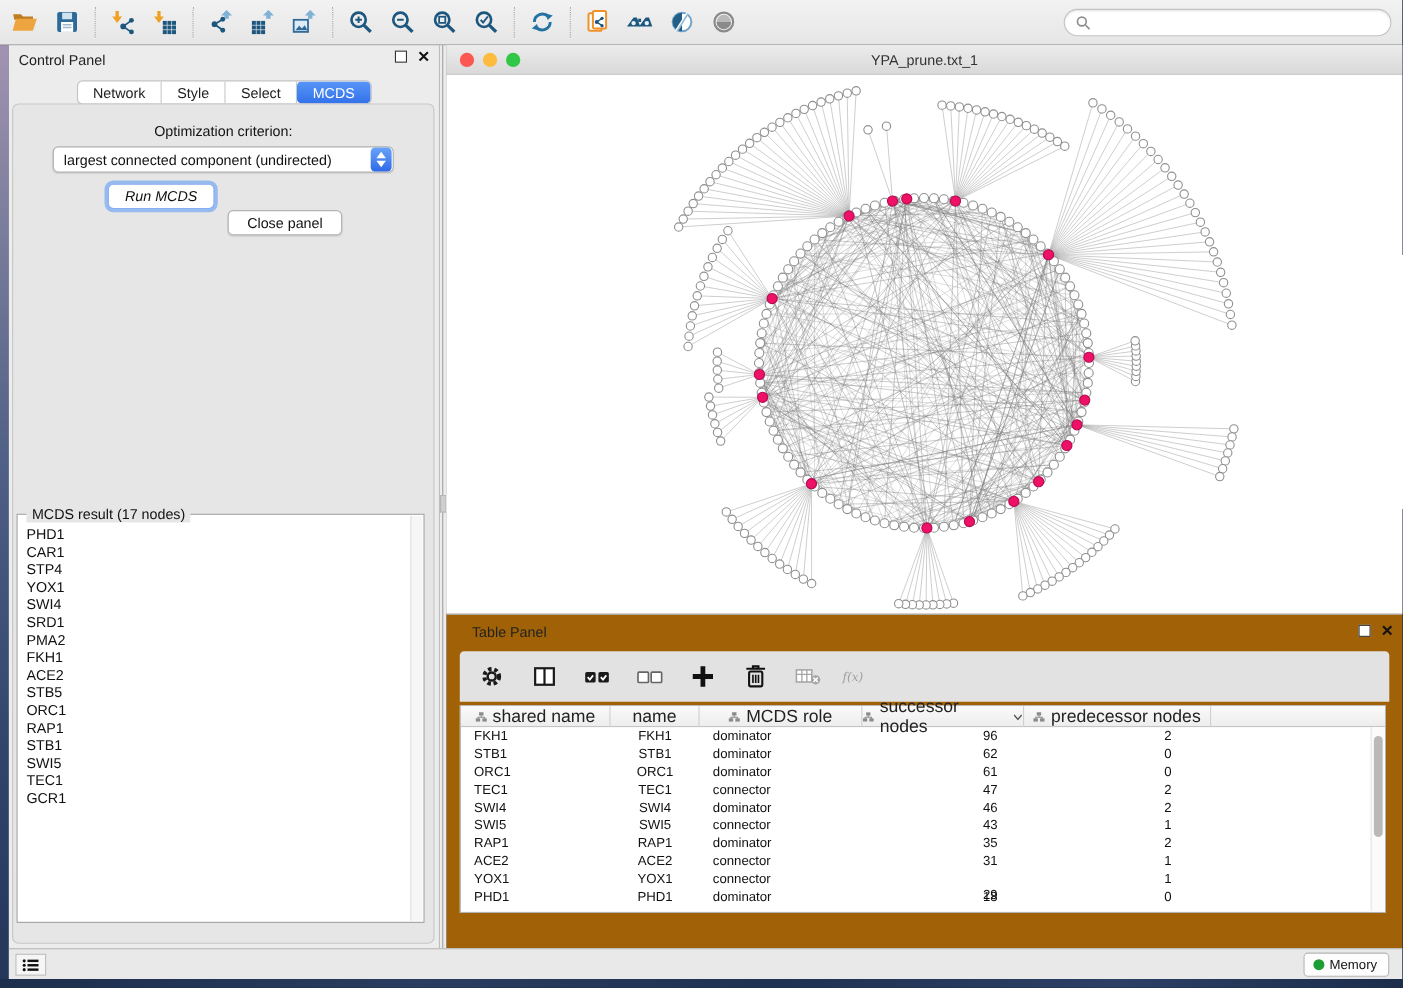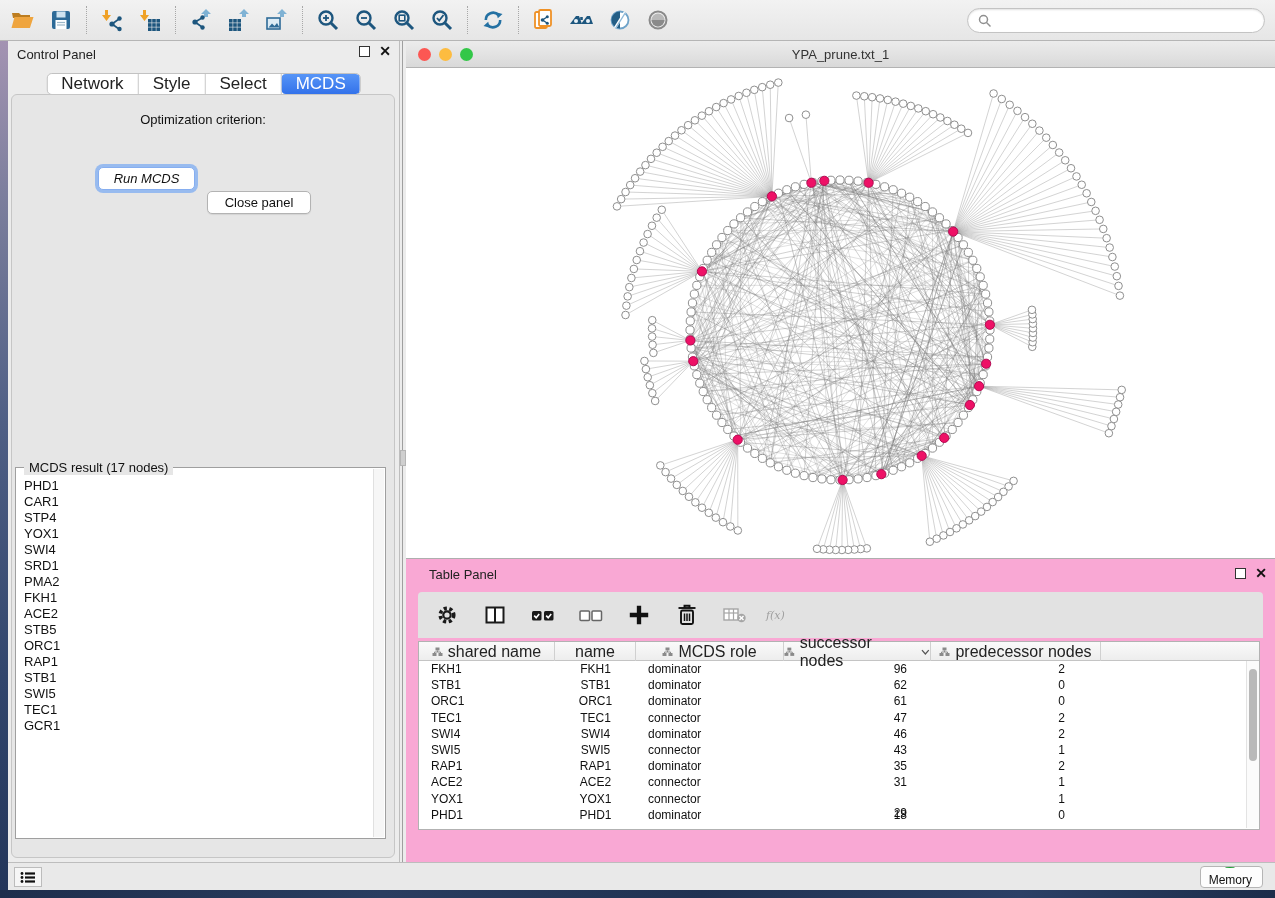--- a/index.html
+++ b/index.html
@@ -29,21 +29,21 @@
   .control-panel { position:absolute; left:8px; top:41px; width:392px; height:821px;
     background:#ececec; border-right:1px solid #bdbdbd; }
   .panel-head { position:absolute; left:0; top:0; right:0; height:26px; display:flex; align-items:center; }
   .panel-title { font-size:13px; color:#222; padding-left:9px; }
   .panel-btns { position:absolute; right:8px; top:5px; display:flex; gap:9px; align-items:center; }
   .float-btn { width:11px; height:11px; border:1.5px solid #333; background:#fff; }
   .close-btn { font-size:14px; font-weight:bold; color:#111; line-height:11px; }
 
   .seg-tabs { position:absolute; top:32px; left:50%; transform:translateX(-50%);
     display:flex; height:22px; background:#fff; border:1px solid #c2c2c2; border-radius:5px; overflow:hidden; }
-  .seg { padding:0 14px; font-size:17px; color:#222; display:flex; align-items:center; border-right:1px solid #c9c9c9; }
+  .seg { padding:0 14px; font-size:13px; color:#222; display:flex; align-items:center; border-right:1px solid #c9c9c9; }
   .seg:last-child { border-right:none; }
   .seg.active { background:linear-gradient(#5795f7,#3372ea); color:#fff; border-radius:4px; }
 
   .cp-card { position:absolute; left:3px; right:4px; top:53px; bottom:4px;
     background:#e6e6e6; border:1px solid #c6c6c6; border-radius:6px; }
   .opt-label { position:absolute; top:17px; width:100%; text-align:center; font-size:13px; color:#111; }
   .dropdown { position:absolute; left:36px; right:36px; top:38px; height:24px; background:#fff;
     border:1px solid #b0b0b0; border-radius:5px; display:flex; align-items:center;
     box-shadow:0 1px 1px rgba(0,0,0,.08); }
   .dropdown .dval { flex:1; font-size:13px; color:#111; padding-left:9px; white-space:nowrap; }
@@ -73,21 +73,21 @@
   .net-window { position:absolute; left:406px; top:41px; width:869px; height:517px; background:#fff; }
   .net-titlebar { position:absolute; left:0; top:0; right:0; height:27px;
     background:linear-gradient(#ececec,#d9d9d9); border-bottom:1px solid #b3b3b3; }
   .lights { position:absolute; left:12px; top:7px; display:flex; gap:8px; }
   .light { width:13px; height:13px; border-radius:50%; }
   .net-title { position:absolute; width:100%; text-align:center; top:6px; font-size:13px; color:#333; }
   .net-canvas { position:absolute; left:0; top:27px; width:869px; height:490px; background:#fff; }
 
   
   .table-panel { position:absolute; left:406px; top:558px; width:869px; height:304px;
-    background:#f9a8d4; border-top:1px solid #aeaeae; }
+    background:#a16207; border-top:1px solid #aeaeae; }
   .tp-head { position:absolute; left:0; top:0; right:0; height:26px; }
   .tp-toolbar { position:absolute; left:12px; top:33px; width:845px; height:46px;
     background:#e2e2e2; border-radius:4px 4px 0 0; display:flex; align-items:center; padding-left:12px; gap:14px; }
   .tp-tool { width:34px; height:34px; display:flex; align-items:center; justify-content:center; }
   .fx-label { font-family:"DejaVu Serif",serif; font-style:italic; font-size:11px; color:#9f9f9f; }
 
   .tbl { position:absolute; left:12px; top:82px; width:842px; height:189px; background:#fff; border:1px solid #b2b2b2; }
   .tbl-header { position:absolute; left:0; top:0; right:0; height:19px; display:flex;
     background:linear-gradient(#fafafa,#ededed); border-bottom:1px solid #c4c4c4; }
   .th { display:flex; align-items:center; justify-content:center; gap:5px;
@@ -104,21 +104,21 @@
   .btab { padding:0 13px; font-size:13px; color:#222; display:flex; align-items:center; border-right:1px solid #c9c9c9; }
   .btab:last-child { border-right:none; }
   .btab.active { background:linear-gradient(#55a0f9,#2f7af0); color:#fff; border-radius:4px; }
 
   
   .statusbar { position:absolute; left:8px; top:862px; width:1267px; height:28px;
     background:#e9e9e9; border-top:1px solid #bdbdbd; }
   .status-left-btn { position:absolute; left:6px; top:4px; width:28px; height:20px; background:#f6f6f6;
     border:1px solid #bcbcbc; display:flex; align-items:center; justify-content:center; }
   .memory-btn { position:absolute; right:12px; top:3px; height:22px; padding:0 10px 0 8px; background:#fdfdfd;
-    border:1px solid #b5b5b5; border-radius:4px; display:flex; align-items:center; gap:5px; font-size:12px; color:#111;flex-direction:column; }
+    border:1px solid #b5b5b5; border-radius:4px; display:flex; align-items:center; gap:5px; font-size:12px; color:#111; }
   .memdot { width:10px; height:10px; border-radius:50%; background:#1d9e34; }
 </style>
 </head>
 <body>
 
 <div class="screen">
 
   <div class="toolbar">
     <div class="tbtn" style="margin-left:4px">
       <svg width="26" height="24" viewBox="0 0 26 24">
@@ -301,20 +301,31 @@
 
     <div class="seg-tabs" id="cp-tabs">
         <div class="seg">Network</div>
         <div class="seg">Style</div>
         <div class="seg">Select</div>
         <div class="seg active">MCDS</div>
       </div>
 
     <div class="cp-card">
       <div class="opt-label">Optimization criterion:</div>
+      <div class="dropdown">
+        <span class="dval">largest connected component (undirected)</span>
+        <span class="stepper">
+          <svg width="9" height="6" viewBox="0 0 9 6">
+              <polygon points="4.5,0 9,6 0,6" fill="#fff"></polygon>
+            </svg>
+          <svg width="9" height="6" viewBox="0 0 9 6">
+              <polygon points="0,0 9,0 4.5,6" fill="#fff"></polygon>
+            </svg>
+        </span>
+      </div>
       <div class="btn-row">
         <div class="mac-btn focus" style="left:86px; width:97px;">Run MCDS</div>
         <div class="mac-btn" style="left:195px; width:104px;margin-top:24px;">Close panel</div>
       </div>
     </div>
 
     <div class="result-box">
       <div class="result-legend">MCDS result (17 nodes)</div>
       <div class="result-list" id="mcds-list">
           <div class="result-item">PHD1</div>

